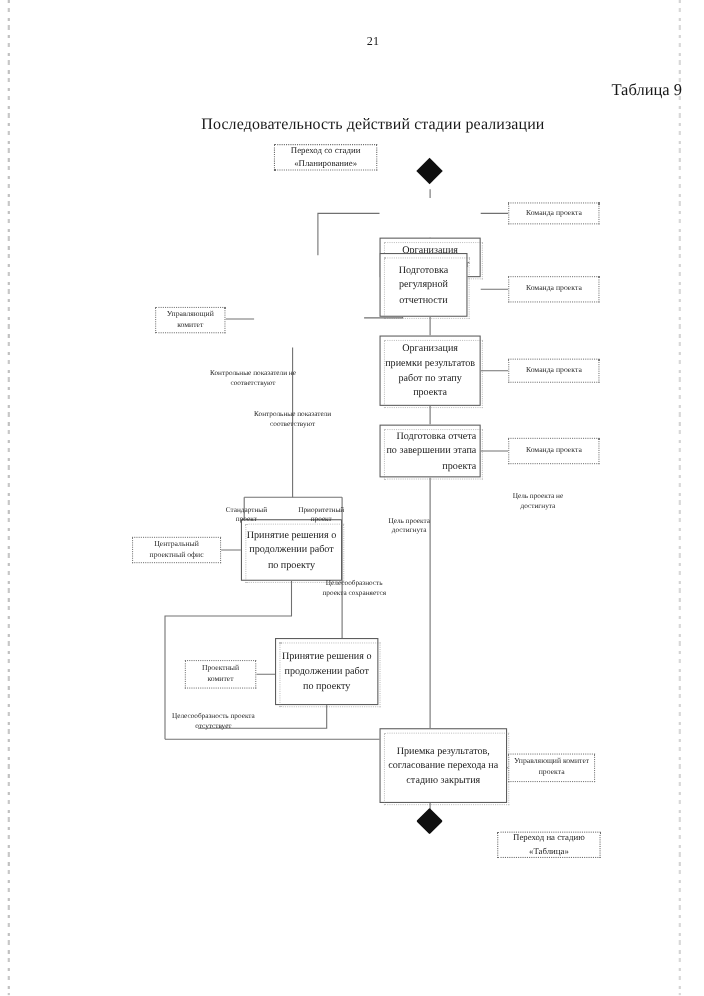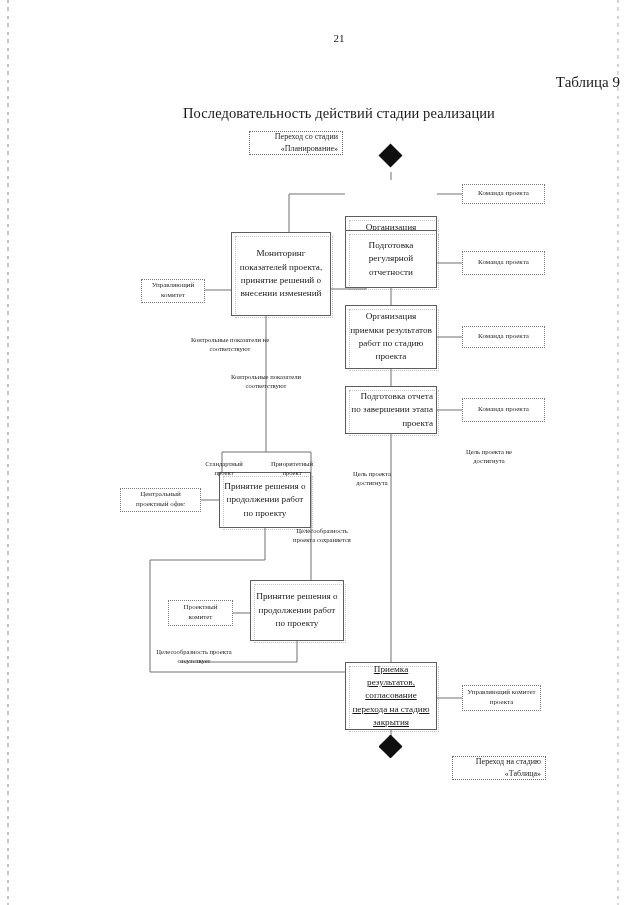--- a/index.html
+++ b/index.html
@@ -105,21 +105,20 @@
     position: absolute;
     left: 3px; top: 3px; right: -3px; bottom: -3px;
     border: 1px dotted rgba(120,120,120,0.45);
     pointer-events: none;
   }
   .terminator {
     border: 1px dotted #6d6d6d;
     font-size: 8px;
     line-height: 1.45;
     padding: 2px 4px;
-    text-align: right;
   }
   .role {
     border: 1px dotted #7b7b7b;
     font-size: 7px;
     line-height: 1.4;
     padding: 2px 3px;
     color: #2a2a2a;
   }
   .edge-label {
     position: absolute;
@@ -204,29 +203,28 @@
 
   <div class="node terminator" style="left:249px; top:131px; width:94px; height:24px;">Переход со стадии «Планирование»</div>
 
   <div class="node terminator" style="left:452px; top:756px; width:94px; height:24px;">Переход на стадию «Таблица»</div>
 
   <div class="diamond" style="left:382px; top:147px;"></div>
   <div class="diamond end" style="left:382px; top:738px;"></div>
 
   <div class="node process big" style="left:345px; top:180px; width:92px; height:36px;margin-top:36px;">Организация выполнения работ</div>
 
-  <div class="node process big" style="left:345px; top:230px; width:92px; height:58px;">Подготовка регулярной отчетности</div>
-
-  <div class="node process big" style="left:345px; top:305px; width:92px; height:64px;">Организация приемки результатов работ по стадию проекта</div>
+  <div class="node process big" style="left:345px; top:230px; width:80px; height:58px;">Подготовка регулярной отчетности</div>
+
+  <div class="node process big" style="left:345px; top:305px; width:92px; height:64px;">Организация приемки результатов работ по этапу проекта</div>
 
   <div class="node process big" style="left:345px; top:386px; width:92px; height:48px;text-align:right;">Подготовка отчета по завершении этапа проекта</div>
 
-  <div class="node process big" style="left:345px; top:662px; width:92px; height:68px;text-decoration:underline;">Приемка результатов, согласование перехода на стадию закрытия</div>
-
-  <div class="node process big" style="left:231px; top:232px; width:100px; height:84px;">Мониторинг показателей проекта, принятие решений о внесении изменений</div>
+  <div class="node process big" style="left:345px; top:662px; width:116px; height:68px;">Приемка результатов, согласование перехода на стадию закрытия</div>
+
 
   <div class="node process big" style="left:219px; top:472px; width:92px; height:56px;">Принятие решения о продолжении работ по проекту</div>
 
   <div class="node process big" style="left:250px; top:580px; width:94px; height:61px;">Принятие решения о продолжении работ по проекту</div>
 
   <div class="node role" style="left:462px; top:184px; width:83px; height:20px;">Команда проекта</div>
 
   <div class="node role" style="left:462px; top:251px; width:83px; height:24px;">Команда проекта</div>
 
   <div class="node role" style="left:462px; top:326px; width:83px; height:22px;">Команда проекта</div>

